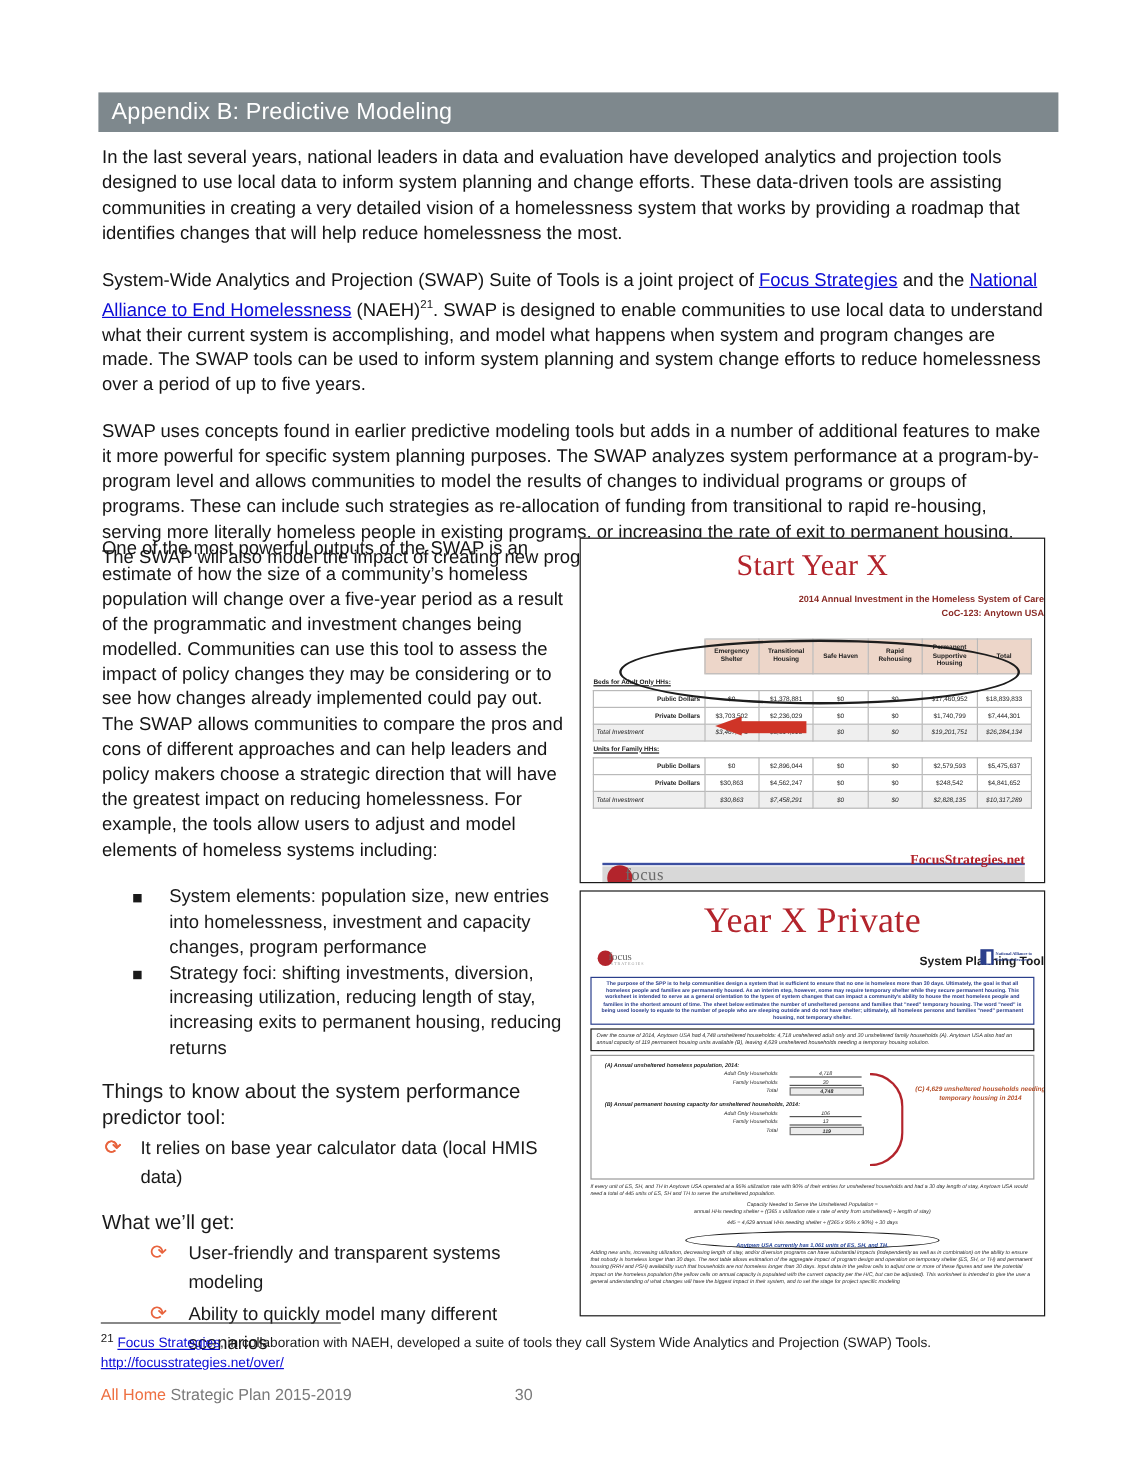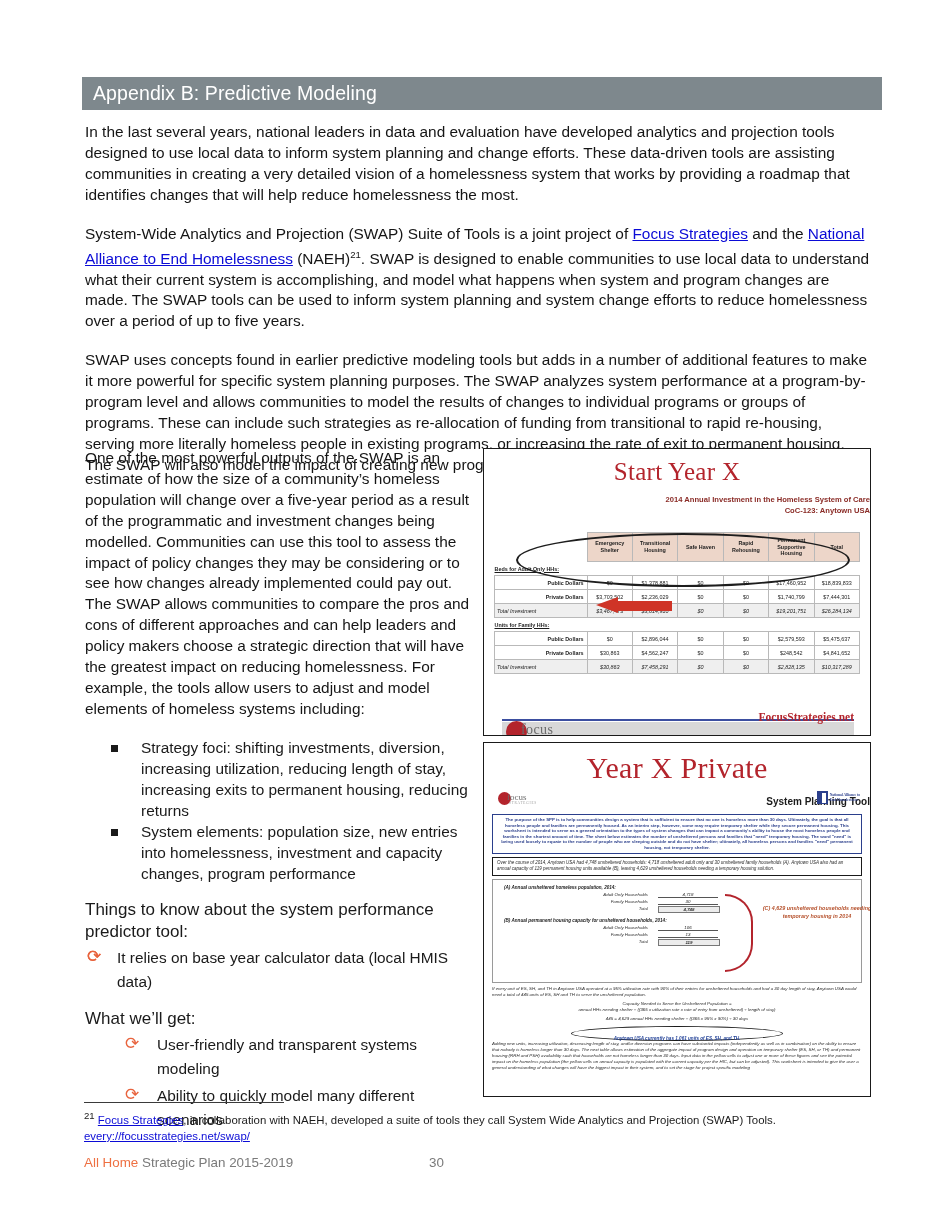--- a/index.html
+++ b/index.html
@@ -371,42 +371,42 @@
 
         <div class="tailtxt">
           <p>Adding new units, increasing utilization, decreasing length of stay, and/or diversion programs can have substantial impacts (independently as well as in combination) on the ability to ensure that nobody is homeless longer than 30 days. The next table allows estimation of the aggregate impact of program design and operation on temporary shelter (ES, SH, or TH) and permanent housing (RRH and PSH) availability such that households are not homeless longer than 30 days. Input data in the yellow cells to adjust one or more of these figures and see the potential impact on the homeless population (the yellow cells on annual capacity is populated with the current capacity per the HIC, but can be adjusted). This worksheet is intended to give the user a general understanding of what changes will have the biggest impact in their system, and to set the stage for project specific modeling</p>
         </div>
       </div>
     </div>
 
     <p class="para" style="width:432px;">One of the most powerful outputs of the SWAP is an estimate of how the size of a community’s homeless population will change over a five-year period as a result of the programmatic and investment changes being modelled. Communities can use this tool to assess the impact of policy changes they may be considering or to see how changes already implemented could pay out. The SWAP allows communities to compare the pros and cons of different approaches and can help leaders and policy makers choose a strategic direction that will have the greatest impact on reducing homelessness. For example, the tools allow users to adjust and model elements of homeless systems including:</p>
 
     <ul class="sq" id="sq-list">
+        <li><span class="sqm"></span><span>System elements: population size, new entries into homelessness, investment and capacity changes, program performance</span></li>
         <li><span class="sqm"></span><span>Strategy foci: shifting investments, diversion, increasing utilization, reducing length of stay, increasing exits to permanent housing, reducing returns</span></li>
-        <li><span class="sqm"></span><span>System elements: population size, new entries into homelessness, investment and capacity changes, program performance</span></li>
       </ul>
 
     <div class="lead">Things to know about the system performance predictor tool:</div>
     <ul class="arr" id="ttk-list">
         <li><span class="arrm">⟳</span></li>
         <li><span class="arrm">⟳</span><span>It relies on base year calculator data (local HMIS data)</span></li>
       </ul>
 
     <div class="lead">What we’ll get:</div>
     <ul class="arr indent" id="wwg-list">
         <li><span class="arrm">⟳</span><span>User-friendly and transparent systems modeling</span></li>
         <li><span class="arrm">⟳</span><span>Ability to quickly model many different scenarios</span></li>
       </ul>
   </div>
 
   <div class="fn-rule"></div>
   <div class="footnote">
     <sup>21</sup>
     <a href="#">Focus Strategies</a><span>, in collaboration with NAEH, developed a suite of tools they call System Wide Analytics and Projection (SWAP) Tools.</span><br>
-    <a href="#">every://focusstrategies.net/swap/</a>
+    <a href="#">http://focusstrategies.net/over/</a>
   </div>
 
   <div class="footer">
     <span class="allhome">All Home</span><span> Strategic Plan 2015-2019</span>
     <span class="pg">30</span>
   </div>
 
 </div>
 
 </body></html>

